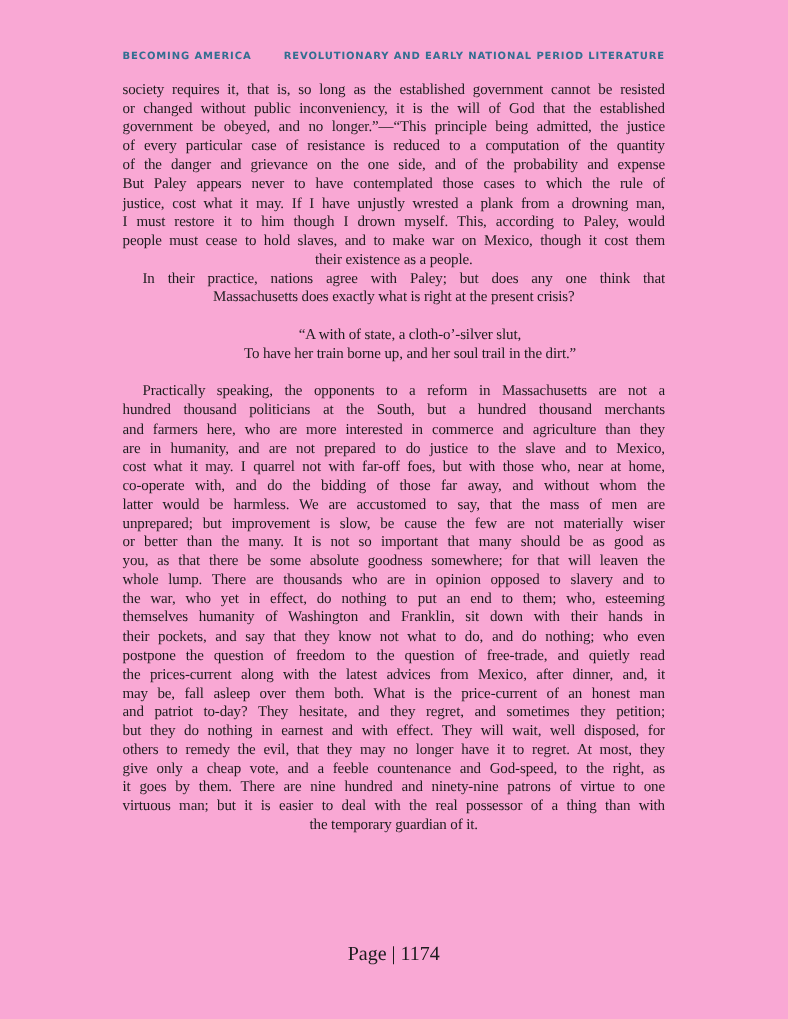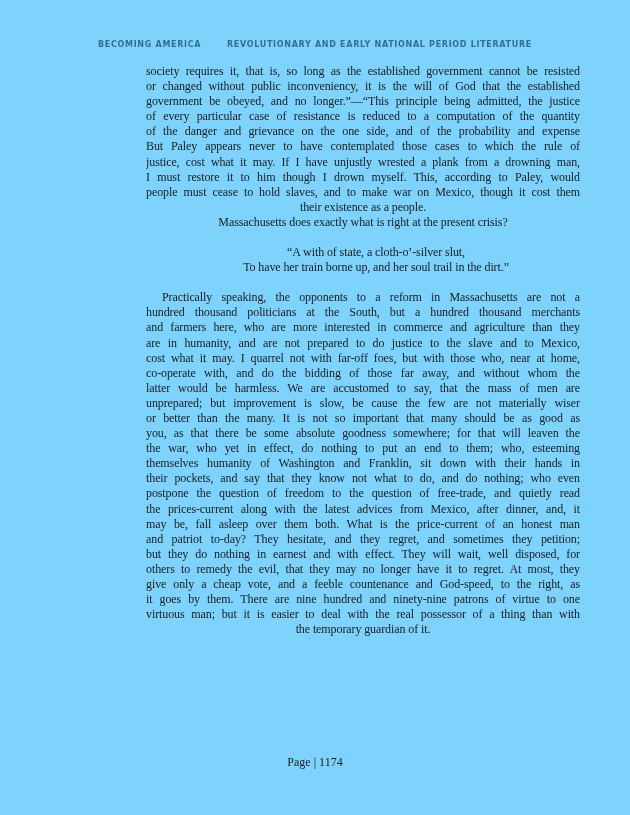--- a/index.html
+++ b/index.html
@@ -6,21 +6,21 @@
   body {
     width: 630px;
     height: 815px;
     background: #ffffff;
     position: relative;
     font-family: "Liberation Serif", serif;
   }
   .page {
     position: absolute;
     inset: 0;
-    background: #7dd3fc;
+    background: #f9a8d4;
   }
   .running-header {
     position: absolute;
     left: 98px;
     right: 98px;
     top: 40px;
     display: flex;
     justify-content: space-between;
     font-family: "DejaVu Sans", sans-serif;
     font-size: 8px;
@@ -55,65 +55,67 @@
     margin: 15px 0;
     padding-left: 26px;
   }
   .page-footer {
     position: absolute;
     top: 755px;
     left: 0;
     width: 630px;
     text-align: center;
     font-family: "Liberation Serif", serif;
-    font-size: 12px;
+    font-size: 16px;
     color: #1c1c1e;
   }
 </style>
 </head>
 <body>
 
 <div class="page">
 
   <div class="running-header" style="color: rgb(51, 110, 145);">
     <span>BECOMING AMERICA</span>
     <span>REVOLUTIONARY AND EARLY NATIONAL PERIOD LITERATURE</span>
   </div>
 
-  <div class="content" id="content" style="color: rgb(28, 28, 30); margin-left: 48px;">
+  <div class="content" id="content" style="color: rgb(28, 28, 30);">
       <div class="paragraph">
         <div class="line just">society requires it, that is, so long as the established government cannot be resisted</div>
         <div class="line just">or changed without public inconveniency, it is the will of God that the established</div>
         <div class="line just">government be obeyed, and no longer.”—“This principle being admitted, the justice</div>
         <div class="line just">of every particular case of resistance is reduced to a computation of the quantity</div>
         <div class="line just">of the danger and grievance on the one side, and of the probability and expense</div>
         <div class="line just">But Paley appears never to have contemplated those cases to which the rule of</div>
         <div class="line just">justice, cost what it may. If I have unjustly wrested a plank from a drowning man,</div>
         <div class="line just">I must restore it to him though I drown myself. This, according to Paley, would</div>
         <div class="line just">people must cease to hold slaves, and to make war on Mexico, though it cost them</div>
         <div class="line">their existence as a people.</div>
       </div>
       <div class="paragraph">
+        <div class="line just indent">In their practice, nations agree with Paley; but does any one think that</div>
         <div class="line">Massachusetts does exactly what is right at the present crisis?</div>
       </div>
       <div class="block-quote">
         <div class="line">“A with of state, a cloth-o’-silver slut,</div>
         <div class="line">To have her train borne up, and her soul trail in the dirt.”</div>
       </div>
       <div class="paragraph">
         <div class="line just indent">Practically speaking, the opponents to a reform in Massachusetts are not a</div>
         <div class="line just">hundred thousand politicians at the South, but a hundred thousand merchants</div>
         <div class="line just">and farmers here, who are more interested in commerce and agriculture than they</div>
         <div class="line just">are in humanity, and are not prepared to do justice to the slave and to Mexico,</div>
         <div class="line just">cost what it may. I quarrel not with far-off foes, but with those who, near at home,</div>
         <div class="line just">co-operate with, and do the bidding of those far away, and without whom the</div>
         <div class="line just">latter would be harmless. We are accustomed to say, that the mass of men are</div>
         <div class="line just">unprepared; but improvement is slow, be cause the few are not materially wiser</div>
         <div class="line just">or better than the many. It is not so important that many should be as good as</div>
         <div class="line just">you, as that there be some absolute goodness somewhere; for that will leaven the</div>
+        <div class="line just">whole lump. There are thousands who are in opinion opposed to slavery and to</div>
         <div class="line just">the war, who yet in effect, do nothing to put an end to them; who, esteeming</div>
         <div class="line just">themselves humanity of Washington and Franklin, sit down with their hands in</div>
         <div class="line just">their pockets, and say that they know not what to do, and do nothing; who even</div>
         <div class="line just">postpone the question of freedom to the question of free-trade, and quietly read</div>
         <div class="line just">the prices-current along with the latest advices from Mexico, after dinner, and, it</div>
         <div class="line just">may be, fall asleep over them both. What is the price-current of an honest man</div>
         <div class="line just">and patriot to-day? They hesitate, and they regret, and sometimes they petition;</div>
         <div class="line just">but they do nothing in earnest and with effect. They will wait, well disposed, for</div>
         <div class="line just">others to remedy the evil, that they may no longer have it to regret. At most, they</div>
         <div class="line just">give only a cheap vote, and a feeble countenance and God-speed, to the right, as</div>

